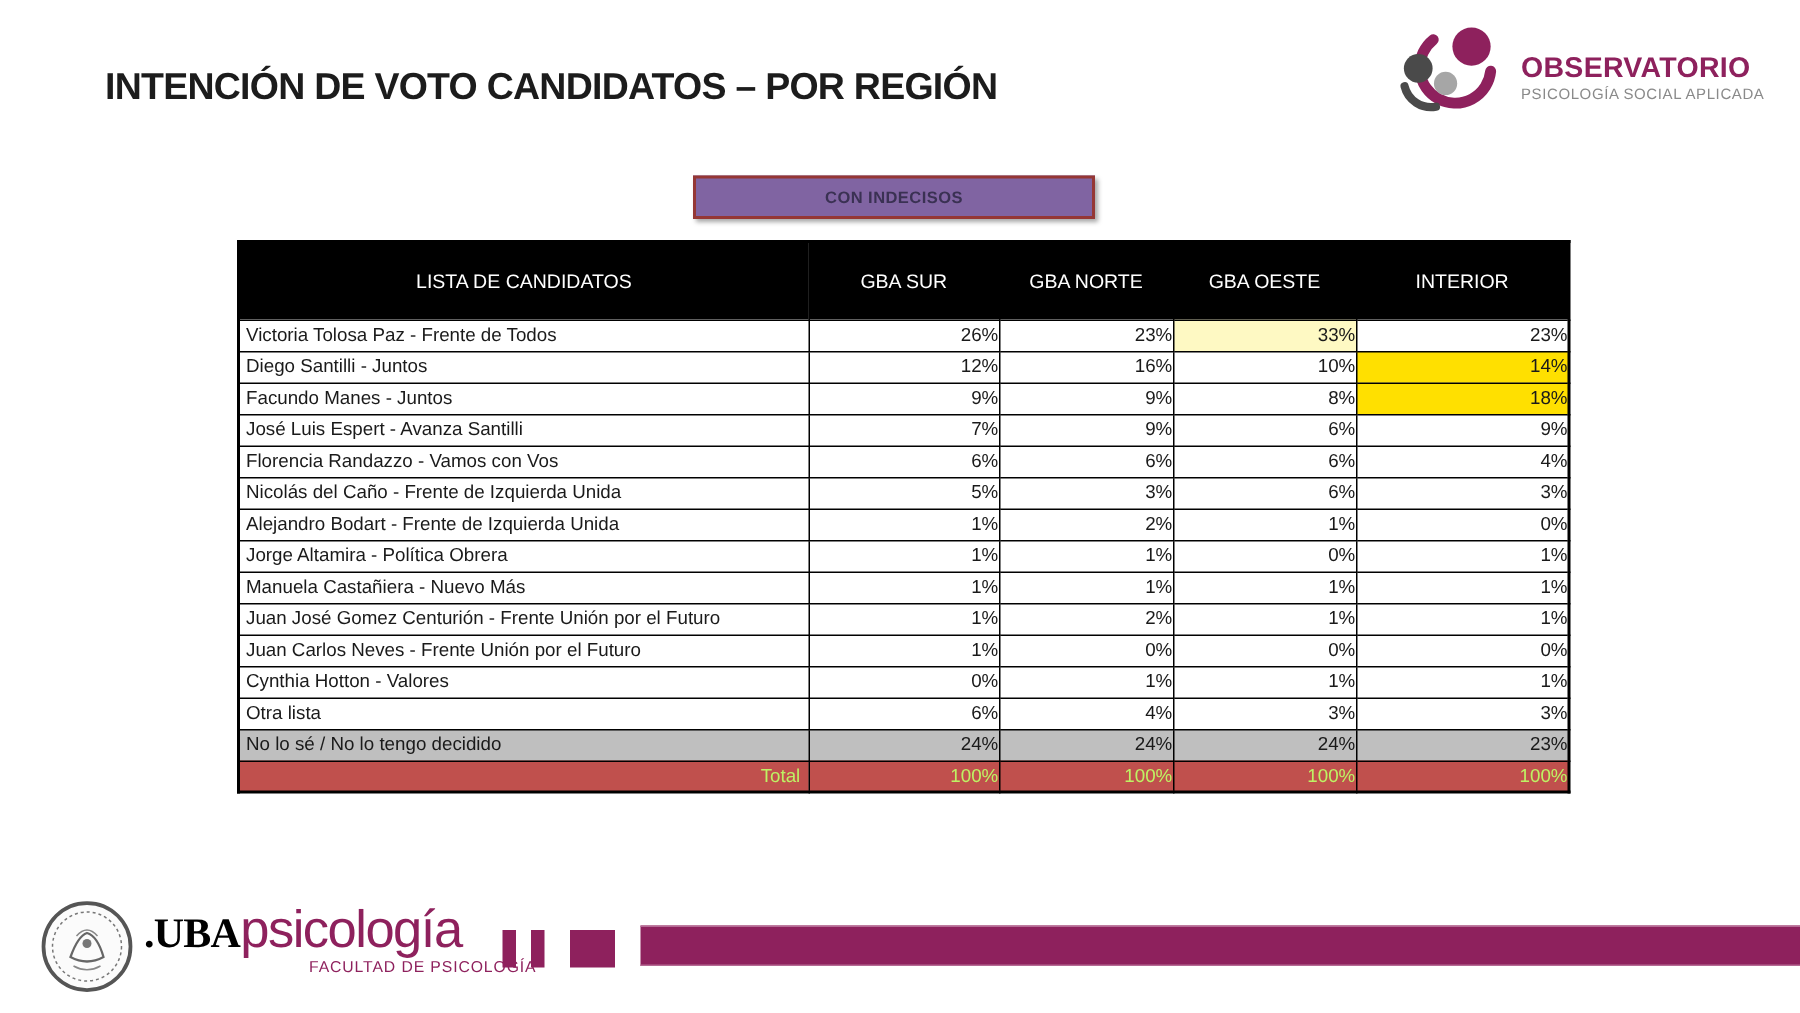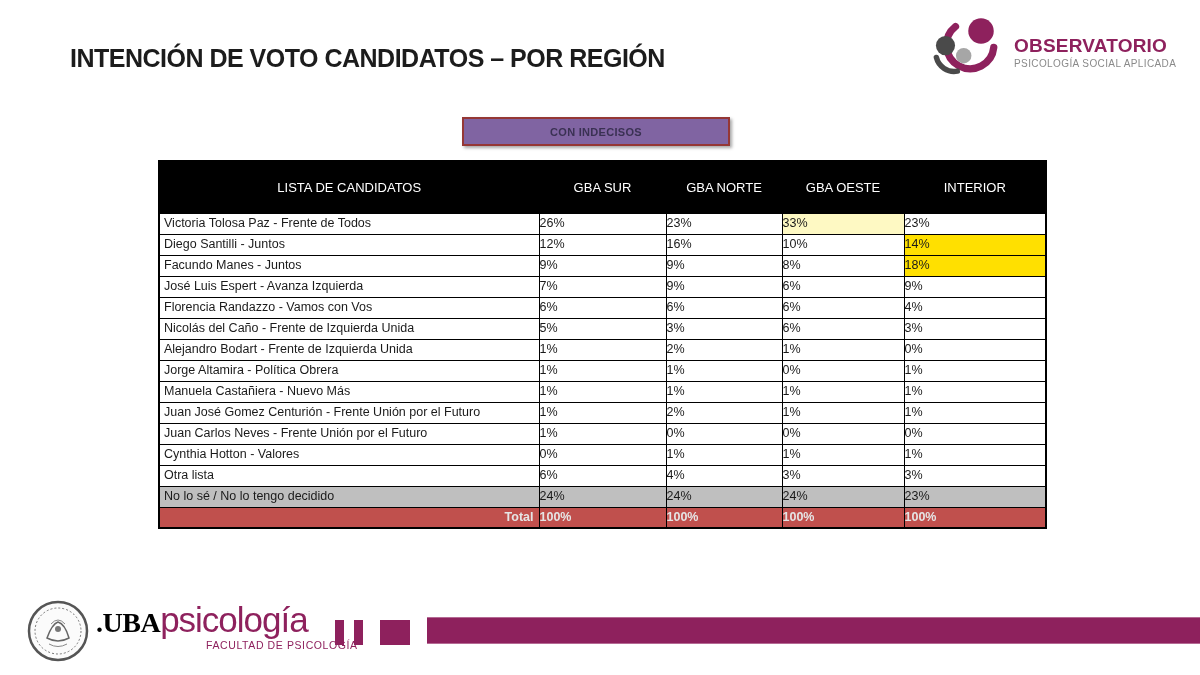--- a/index.html
+++ b/index.html
@@ -28,23 +28,23 @@
 
   
   .results-table { position:absolute; left:158px; top:160px; width:887px;
                    border-collapse:collapse; table-layout:fixed;
                    border:2px solid #000; }
   .results-table th { background:#000; color:#fff; font-weight:400; font-size:13px;
                       height:52px; text-align:center; border:1.5px solid #000; }
   .results-table td { border:1.5px solid #000; height:21px; font-size:12.5px;
                       color:#1a1a1a; background:#fff; line-height:1; }
   .results-table td.label { text-align:left; padding-left:4px; }
-  .results-table td.val   { text-align:left; }
+  .results-table td.val   { text-align:right; }
   .results-table tr.gray td  { background:#BFBFBF; }
-  .results-table tr.total td { background:#C0504D; color:#e5e5e5; font-weight:700; }
+  .results-table tr.total td { background:#C0504D; color:#bef264; font-weight:400; }
   .results-table tr.total td.label { text-align:right; padding-right:5px; }
   .results-table td.hl-blue   { background:#fef9c3; }
   .results-table td.hl-yellow { background:#FFE000; }
 
   
   .uba-seal { position:absolute; left:27px; top:600px; }
   .uba-wordmark { position:absolute; left:96px; top:603px; }
   .uba-line1 { display:flex; align-items:baseline; }
   .uba-dot  { font-size:28px; font-weight:800; color:#000000; letter-spacing:-0.5px;font-family:Liberation Serif, serif; }
   .uba-word { font-size:35px; font-weight:400; color:#8E215D; letter-spacing:-1px; line-height:0.95; }
@@ -117,21 +117,21 @@
           <td class="val hl-yellow">14%</td>
         </tr>
         <tr>
           <td class="label">Facundo Manes - Juntos</td>
           <td class="val">9%</td>
           <td class="val">9%</td>
           <td class="val">8%</td>
           <td class="val hl-yellow">18%</td>
         </tr>
         <tr>
-          <td class="label">José Luis Espert - Avanza Izquierda</td>
+          <td class="label">José Luis Espert - Avanza Santilli</td>
           <td class="val">7%</td>
           <td class="val">9%</td>
           <td class="val">6%</td>
           <td class="val">9%</td>
         </tr>
         <tr>
           <td class="label">Florencia Randazzo - Vamos con Vos</td>
           <td class="val">6%</td>
           <td class="val">6%</td>
           <td class="val">6%</td>

